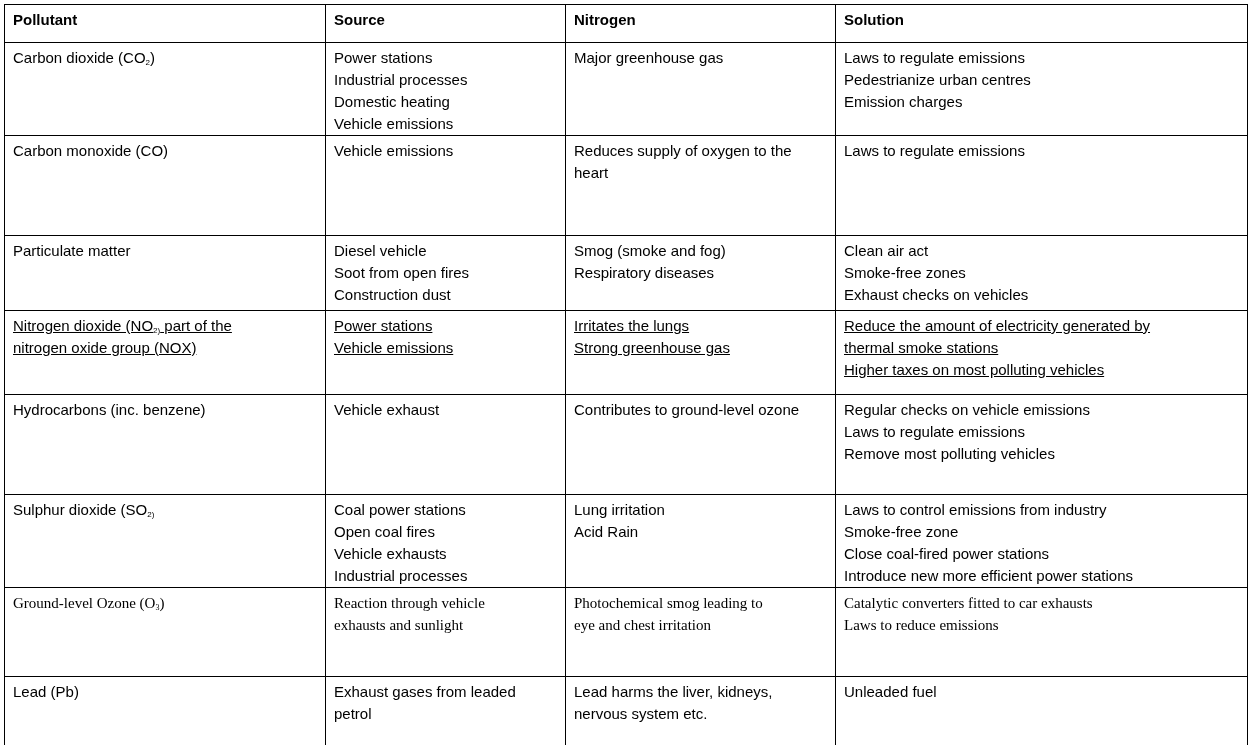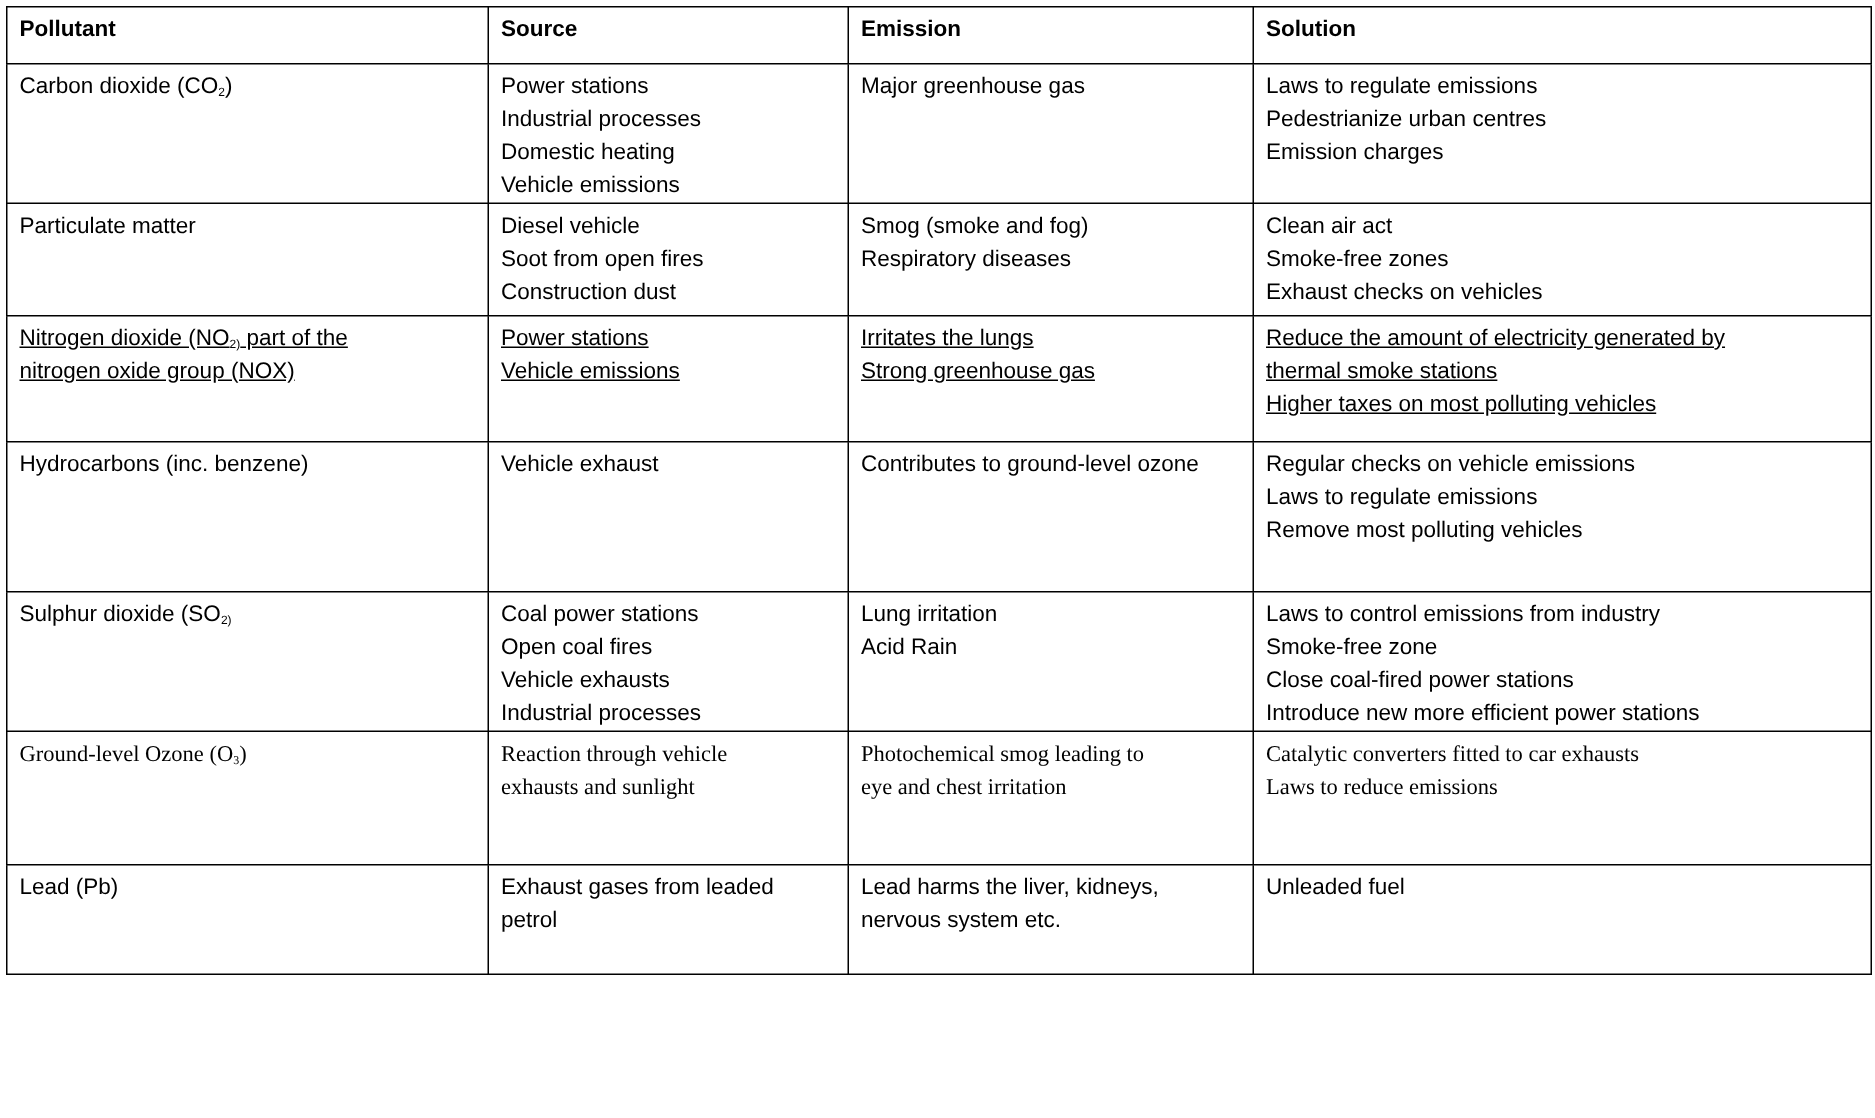--- a/index.html
+++ b/index.html
@@ -20,21 +20,21 @@
   <colgroup>
     <col style="width:321px">
     <col style="width:240px">
     <col style="width:270px">
     <col style="width:412px">
   </colgroup>
   <thead>
     <tr style="height:38px">
       <th>Pollutant</th>
       <th>Source</th>
-      <th>Emission</th>
+      <th>Nitrogen</th>
       <th>Solution</th>
     </tr>
   </thead>
   <tbody id="tbody">
       <tr style="height: 89px; border-radius: 31px;">
         <td>
           <span class="line"><span>Carbon dioxide (CO</span><sub>2</sub><span>)</span></span>
         </td>
         <td>
           <span class="line">Power stations</span>
@@ -42,20 +42,35 @@
           <span class="line">Domestic heating</span>
           <span class="line">Vehicle emissions</span>
         </td>
         <td>
           <span class="line">Major greenhouse gas</span>
         </td>
         <td>
           <span class="line">Laws to regulate emissions</span>
           <span class="line">Pedestrianize urban centres</span>
           <span class="line">Emission charges</span>
+        </td>
+      </tr>
+      <tr style="height: 100px;">
+        <td>
+          <span class="line"><span>Carbon monoxide (CO)</span></span>
+        </td>
+        <td>
+          <span class="line">Vehicle emissions</span>
+        </td>
+        <td>
+          <span class="line">Reduces supply of oxygen to the</span>
+          <span class="line">heart</span>
+        </td>
+        <td>
+          <span class="line">Laws to regulate emissions</span>
         </td>
       </tr>
       <tr style="height: 75px;">
         <td>
           <span class="line"><span>Particulate matter</span></span>
         </td>
         <td>
           <span class="line">Diesel vehicle</span>
           <span class="line">Soot from open fires</span>
           <span class="line">Construction dust</span>

